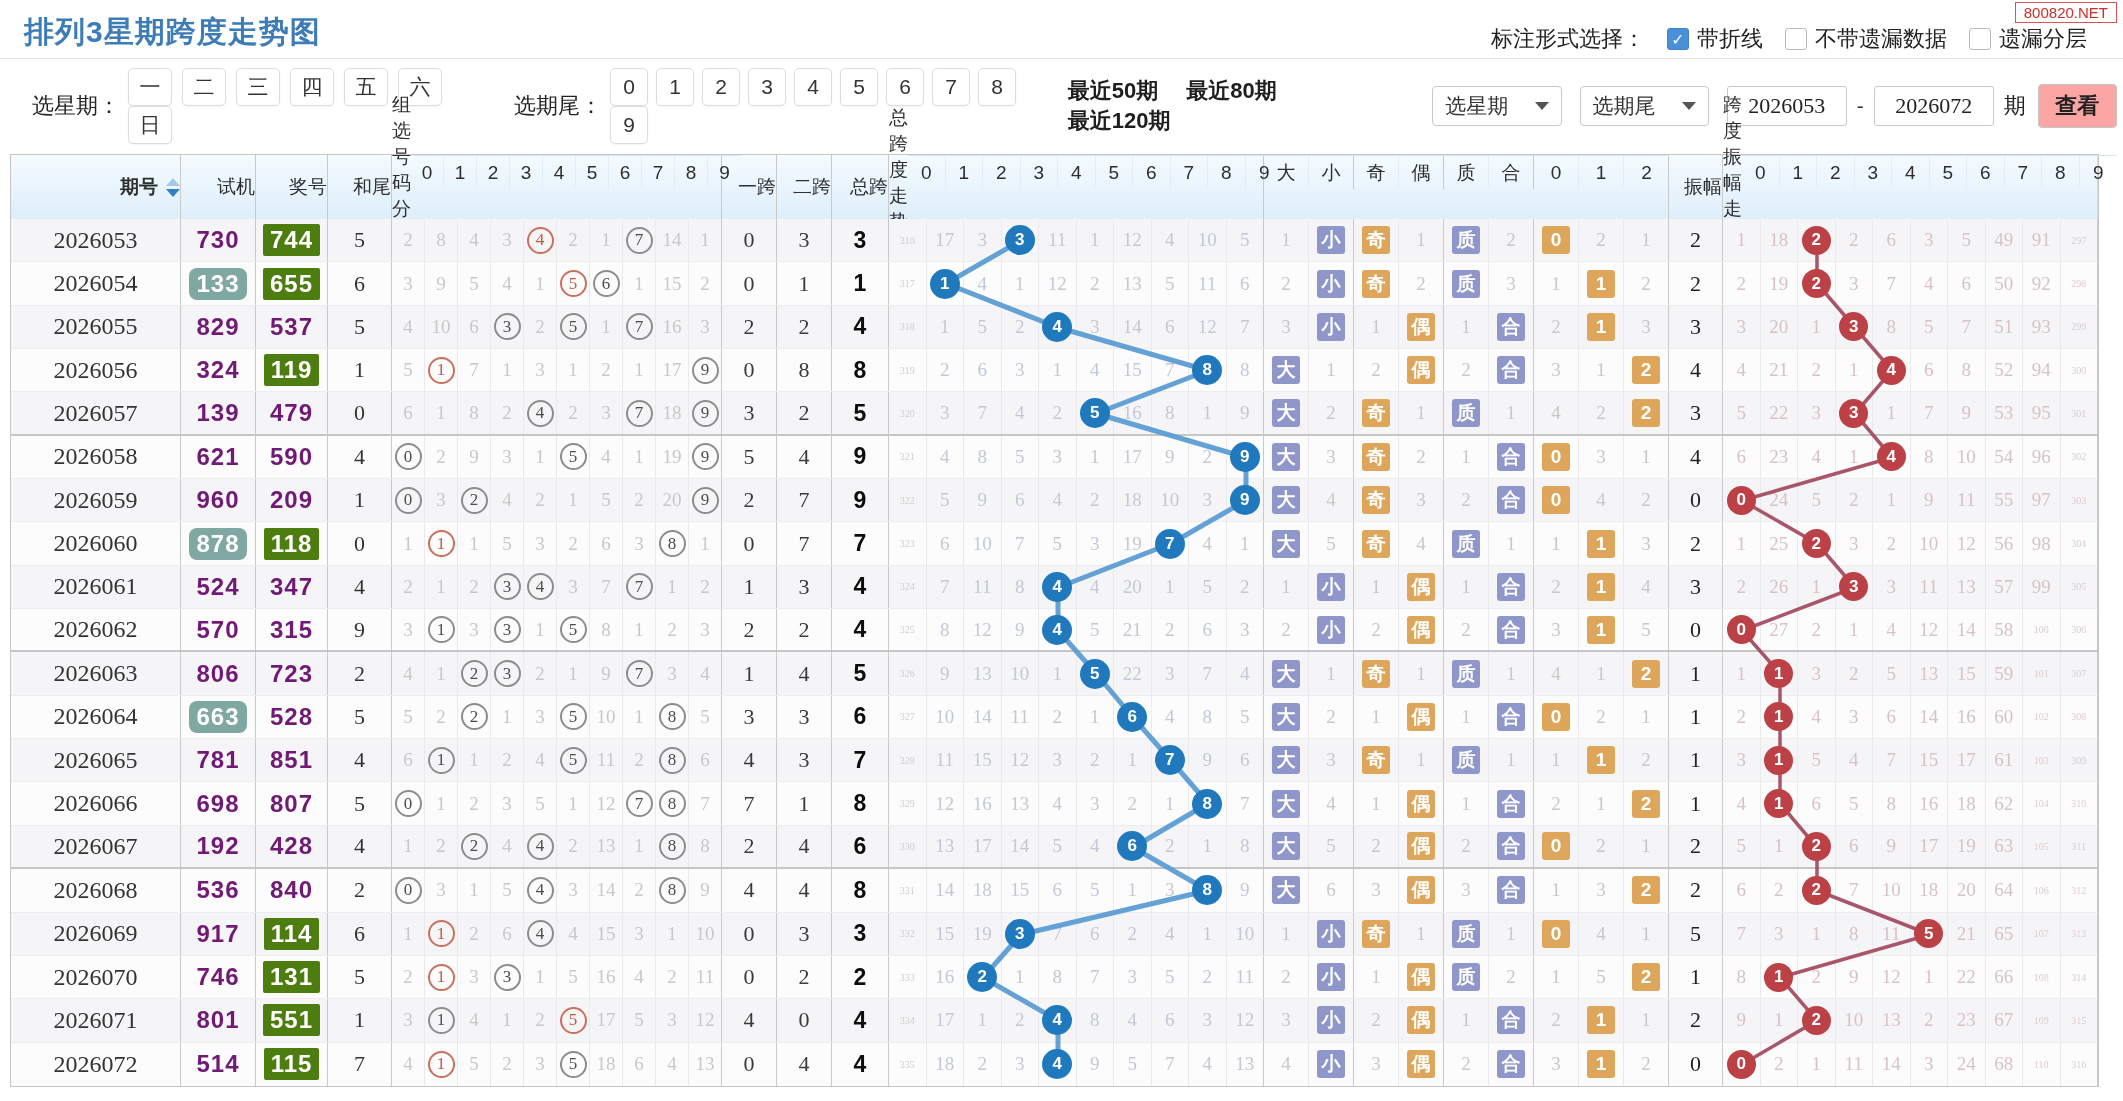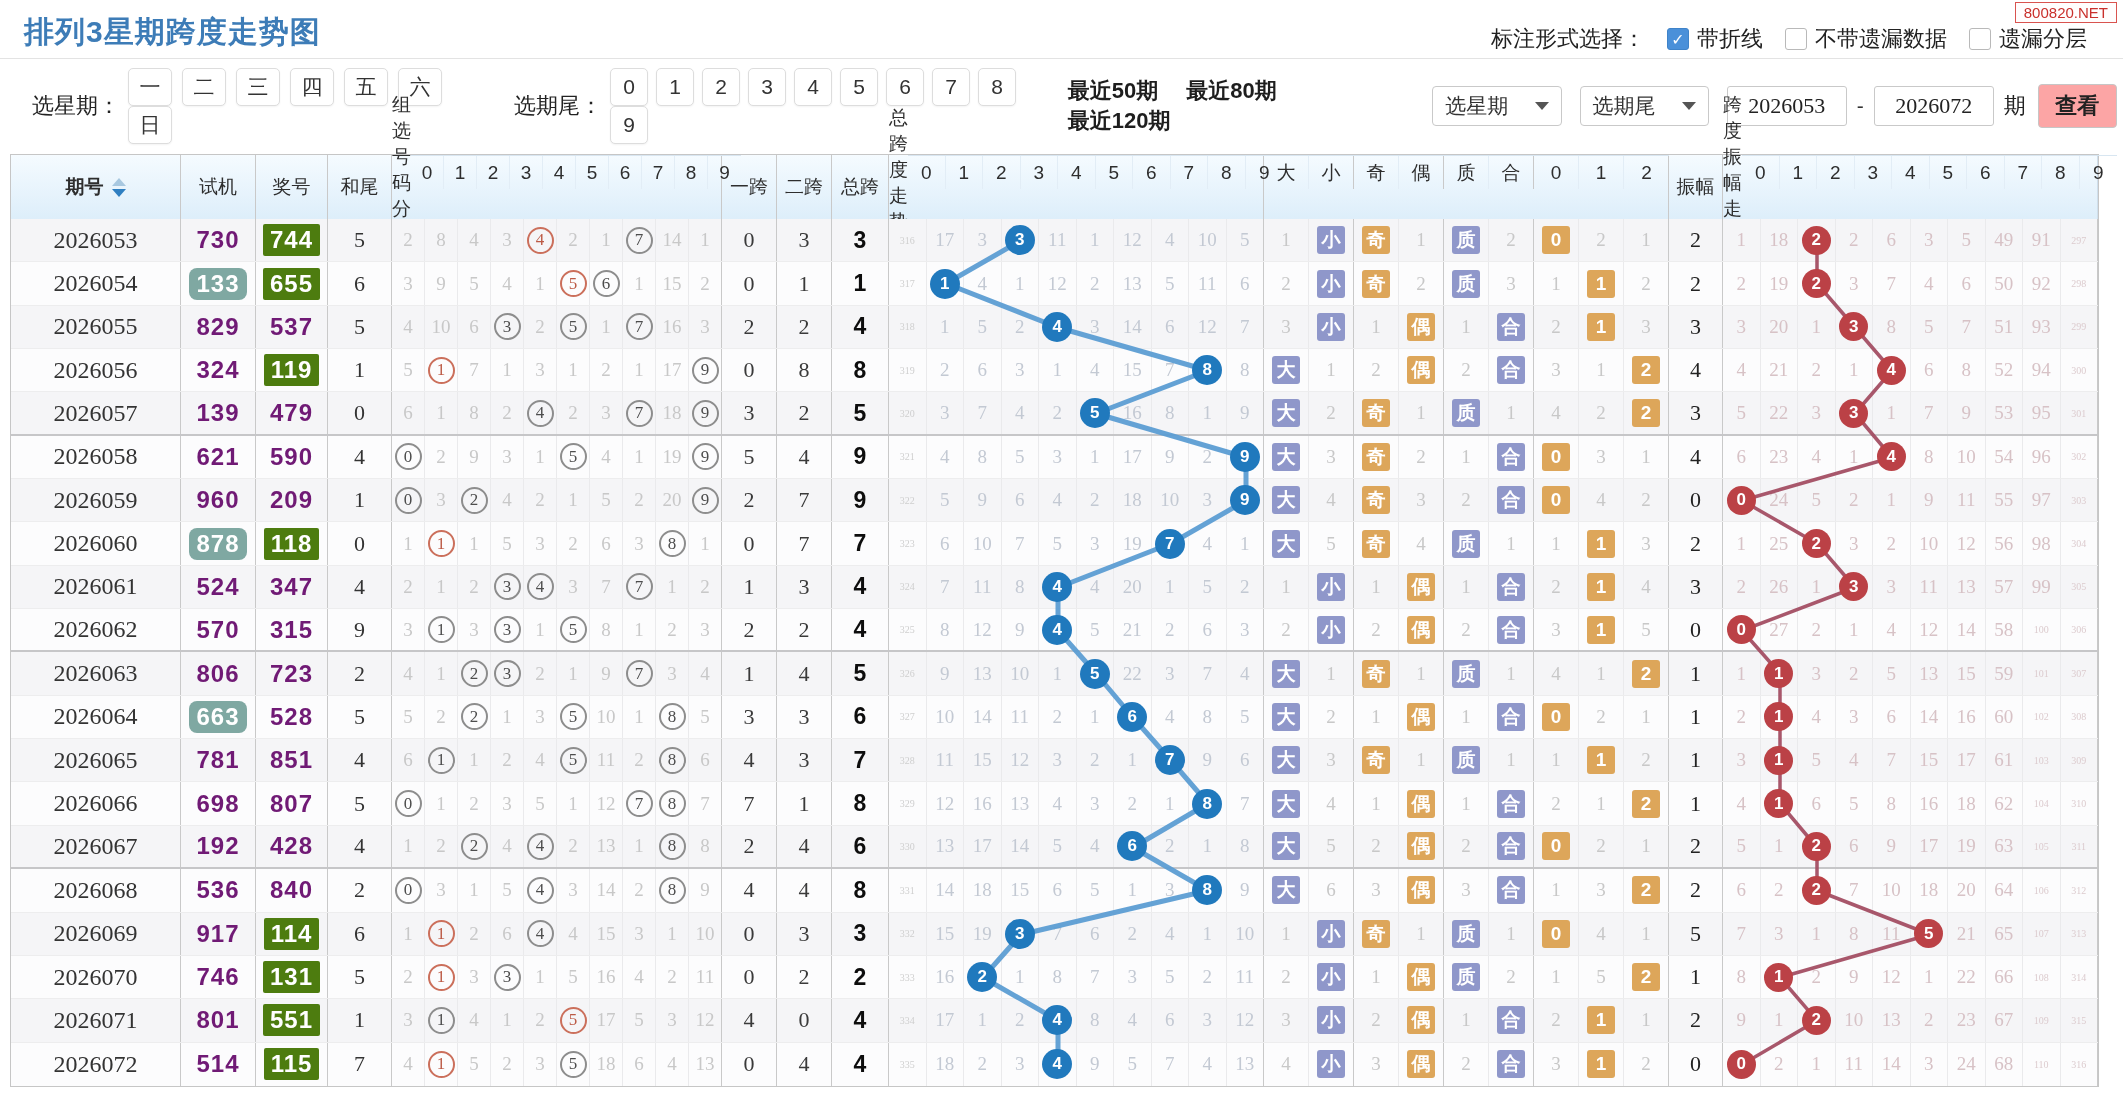--- a/index.html
+++ b/index.html
@@ -32,21 +32,21 @@
         border-top:8px solid #555;}
   .inp{width:120px;height:40px;border:1px solid #c9c9c9;border-radius:3px;text-align:center;font-size:22px;
        font-family:"Liberation Serif",serif;color:#222;background:#fff;box-sizing:border-box;}
   .dash{margin:0 10px;font-size:21px;color:#333;}
   .unit{font-size:22px;margin:0 12px 0 10px;color:#222;}
   .view{width:78px;height:42px;background:#fca5a5;border:1px solid #c6c6c6;border-radius:4px;font-size:22px;
         font-weight:bold;color:#222;display:flex;align-items:center;justify-content:center;cursor:pointer;}
   
   .table{position:absolute;left:10px;top:154px;border:1px solid #c6c6c6;background:#fff;}
   .thead{display:flex;height:64px;background:linear-gradient(#f5fbff,#ddeefa);color:#2e2e2e;}
-  .th{display:flex;align-items:center;justify-content:center;font-size:19px;border-right:1px solid #cfdfec;
+  .th{display:flex;align-items:center;justify-content:flex-end;font-size:19px;border-right:1px solid #cfdfec;
       box-sizing:border-box;font-family:Liberation Serif, serif;}
   .th.bold{font-weight:bold;}
   .thgroup{display:flex;flex-direction:row;border-right:1px solid #cfdfec;box-sizing:border-box;}
   .glabel{height:30px;display:flex;align-items:center;justify-content:center;font-size:19px;}
   .subs{display:flex;height:34px;border-top:1px solid #d8e6f1;box-sizing:border-box;}
   .sub{display:flex;align-items:center;justify-content:center;font-size:19px;border-right:1px solid #e2edf6;
        box-sizing:border-box;}
   .sub:last-child{border-right:none;}
   .sort{display:inline-block;margin-left:8px;}
   .sort i{display:block;width:0;height:0;border-left:7px solid transparent;border-right:7px solid transparent;}

